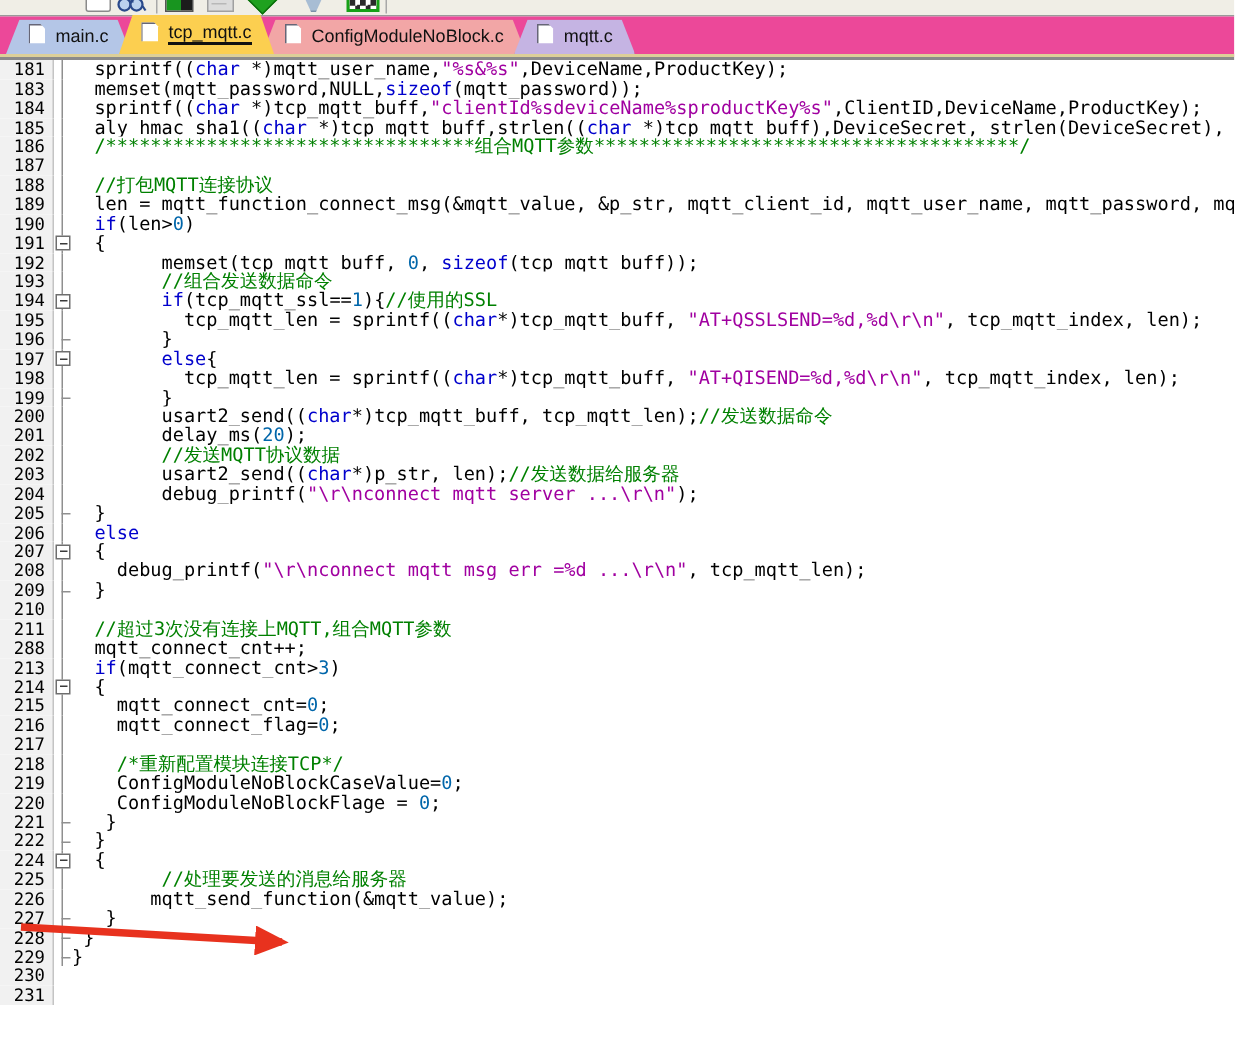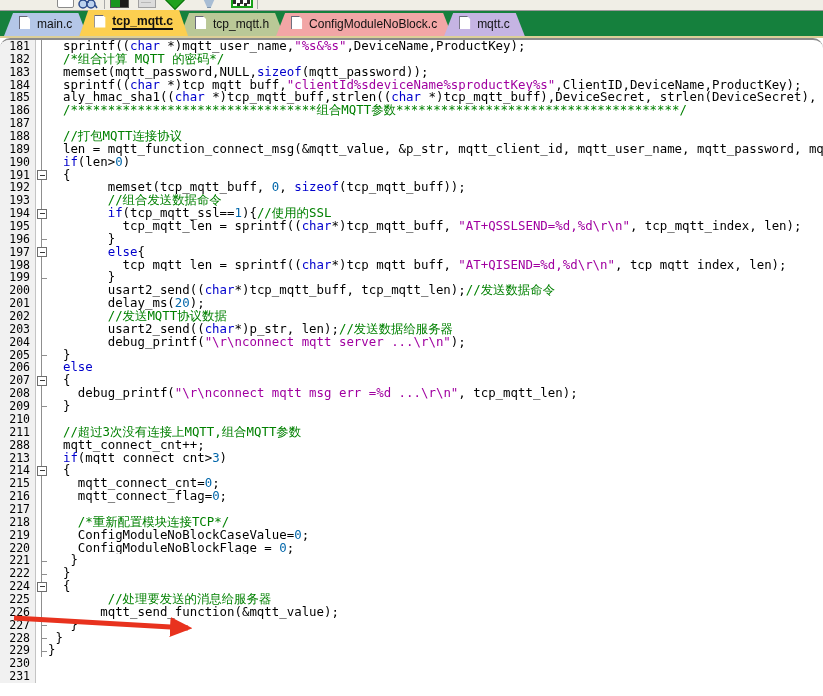--- a/index.html
+++ b/index.html
@@ -16,34 +16,34 @@
   .tb-debug{left:110px;width:17px;height:13px;background:linear-gradient(90deg,#18951f 0 55%,#1c1c1c 55% 100%);border:1px solid #555;}
   .tb-gray{left:138px;width:16px;height:13px;background:#dcdcdc;border:1px solid #a0a0a0;
            background-image:linear-gradient(#b8b8b8,#b8b8b8),linear-gradient(#b8b8b8,#b8b8b8);
            background-repeat:no-repeat;background-size:10px 1px;background-position:2px 4px,2px 8px;}
   .tb-diamond{left:168px;width:12px;height:12px;background:#1fa11f;border:1px solid #0c6e0c;transform:rotate(45deg);bottom:3px;}
   .tb-funnel{left:201px;width:14px;height:12px;background:#a8bdd4;border:1px solid #7a90a8;clip-path:polygon(0 0,100% 0,60% 100%,40% 100%);}
   .tb-checker{left:231px;width:18px;height:13px;border:2px solid #17a017;
               background:conic-gradient(#fff 0 25%,#2a2a2a 0 50%,#fff 0 75%,#2a2a2a 0);background-size:7px 7px;}
 
   
-  .tabbar{position:relative;height:25px;background:#15803d;border-bottom:2px solid #dccf98;
+  .tabbar{position:relative;height:25px;background:#ec4899;border-bottom:2px solid #dccf98;
           display:flex;align-items:flex-end;padding-left:4px;}
   .tab{position:relative;height:21px;display:flex;align-items:center;gap:5px;
        padding:0 15px 2px 15px;margin-right:-8px;
        clip-path:polygon(9px 0,calc(100% - 9px) 0,100% 100%,0 100%);
        font-size:12px;color:#111;filter:drop-shadow(0 0 1px #777);}
-  .tab.active{height:24px;z-index:5;font-weight:bold;}
+  .tab.active{height:24px;z-index:5;font-weight:normal;}
   .tab.active .tab-label{border-bottom:2px solid #111;padding-bottom:0px;}
   .doc-icon{width:11px;height:13px;background:#fff;border:1px solid #667;display:inline-block;
             clip-path:polygon(0 0,8px 0,11px 3px,11px 13px,0 13px);}
 
   
   .editor{position:relative;height:656px;background:#fff;border-top:2px solid #8a8a8a;
-          overflow:hidden;font-family:"DejaVu Sans Mono",monospace;font-size:12.4px;border-radius:10px;}
+          overflow:hidden;font-family:"DejaVu Sans Mono",monospace;font-size:12.4px;}
   .row{display:flex;height:12.863px;line-height:12.863px;}
   .num{flex:0 0 36px;box-sizing:border-box;background:#f1f1f1;border-right:1px solid #c4c4c4;
        text-align:right;padding-right:5px;color:#000;font-size:11.5px;}
   .fold{flex:0 0 12px;position:relative;}
   .fold-line::before,.fold-tick::before,.fold-box::before{
        content:"";position:absolute;left:5px;top:0;bottom:0;width:1px;background:#8f8f8f;}
   .fold-tick::after{content:"";position:absolute;left:5px;top:50%;width:6px;height:1px;background:#8f8f8f;}
   .fold-box::after{content:"";position:absolute;left:1px;top:calc(50% - 5px);width:8px;height:8px;
        border:1px solid #6e6e6e;background:linear-gradient(#3a3a3a,#3a3a3a) center/5px 1px no-repeat #fff;}
   .code{flex:1;white-space:pre;overflow:hidden;color:#000;}
@@ -77,44 +77,35 @@
 
   <div class="tabbar" id="tabbar">
       <div class="tab" style="background: rgb(180, 198, 231);">
         <span class="doc-icon"></span>
         <span class="tab-label">main.c</span>
       </div>
       <div class="tab active" style="background: rgb(252, 207, 80);">
         <span class="doc-icon"></span>
         <span class="tab-label">tcp_mqtt.c</span>
       </div>
-      <div class="tab" style="background: rgb(186, 200, 151);">
-        <span class="doc-icon"></span>
-        <span class="tab-label">tcp_mqtt.h</span>
-      </div>
       <div class="tab" style="background: rgb(242, 166, 166); margin-top: 28px;">
         <span class="doc-icon"></span>
         <span class="tab-label">ConfigModuleNoBlock.c</span>
       </div>
       <div class="tab" style="background: rgb(197, 180, 227); margin-top: 14px;">
         <span class="doc-icon"></span>
         <span class="tab-label">mqtt.c</span>
       </div>
     </div>
 
   <div class="editor" id="editor">
       <div class="row">
         <div class="num">181</div>
         <div class="fold fold-line"></div>
         <div class="code"><span class="seg-p">  sprintf((</span><span class="seg-k">char</span><span class="seg-p"> *)mqtt_user_name,</span><span class="seg-s">"%s&amp;%s"</span><span class="seg-p">,DeviceName,ProductKey);</span></div>
-      </div>
-      <div class="row">
-        <div class="num">182</div>
-        <div class="fold fold-line"></div>
-        <div class="code"><span class="seg-c">  /*组合计算 MQTT 的密码*/</span></div>
       </div>
       <div class="row">
         <div class="num">183</div>
         <div class="fold fold-line"></div>
         <div class="code"><span class="seg-p">  memset(mqtt_password,NULL,</span><span class="seg-k">sizeof</span><span class="seg-p">(mqtt_password));</span></div>
       </div>
       <div class="row">
         <div class="num">184</div>
         <div class="fold fold-line"></div>
         <div class="code"><span class="seg-p">  sprintf((</span><span class="seg-k">char</span><span class="seg-p"> *)tcp_mqtt_buff,</span><span class="seg-s">"clientId%sdeviceName%sproductKey%s"</span><span class="seg-p">,ClientID,DeviceName,ProductKey);</span></div>

